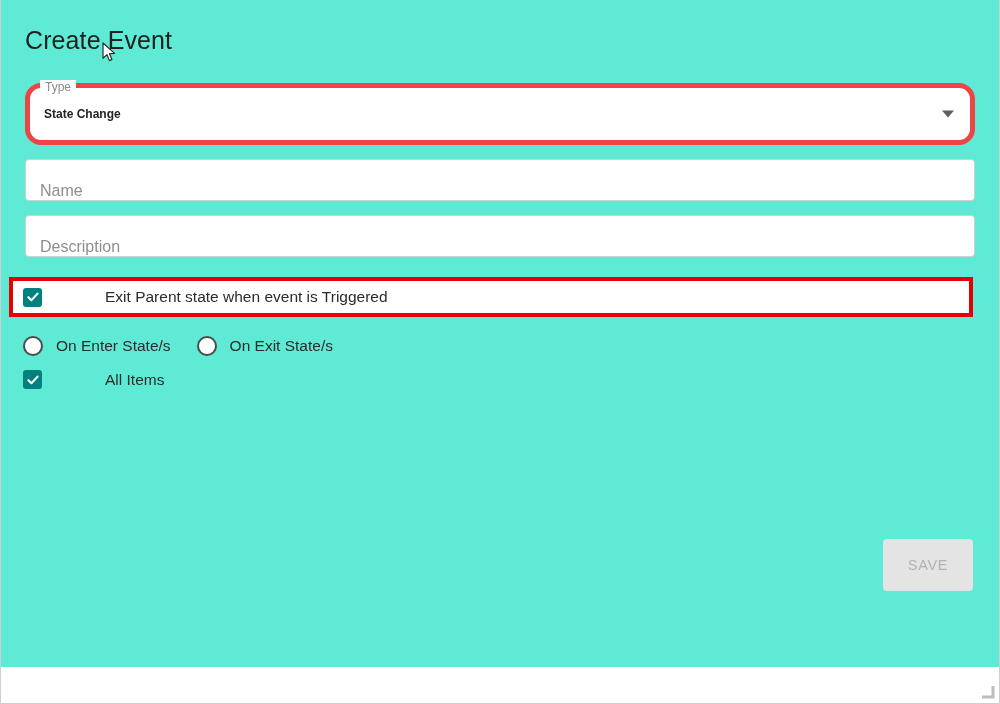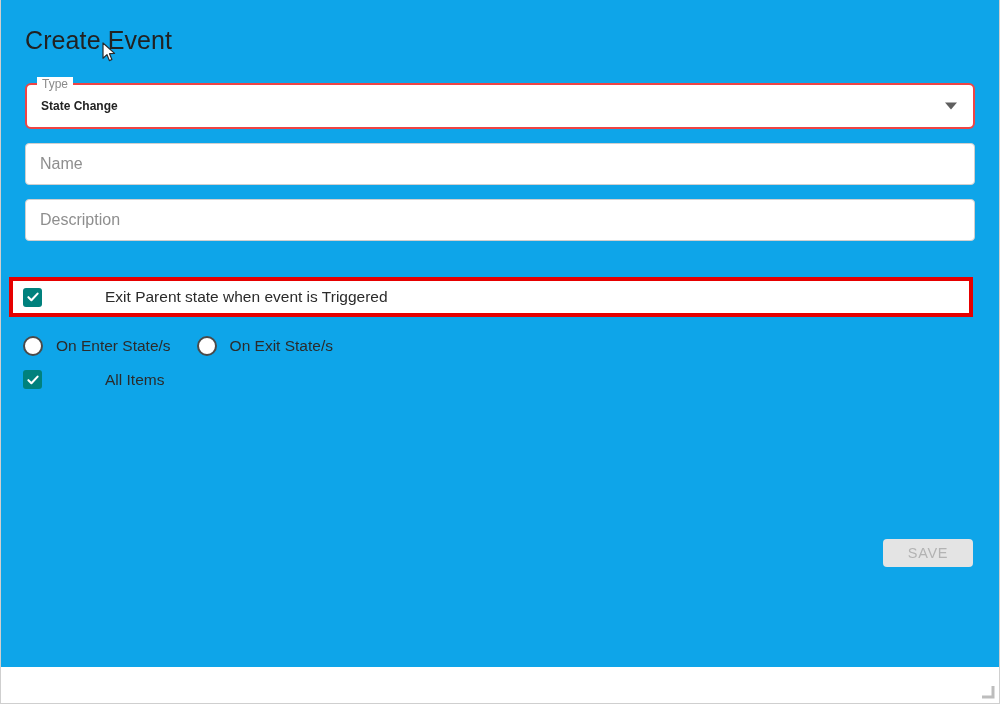--- a/index.html
+++ b/index.html
@@ -48,40 +48,40 @@
     display: flex; align-items: center; justify-content: center;
     cursor: default;
   }
   .winbtn svg { display: block; }
 
   
   #content {
     position: relative;
     padding: 0 24px;
     height: 667px;
-    background: #0ea5e9;
+    background: #5eead4;
   }
 
   #page-title {
     font-size: 25px;
     color: #212121;
     font-weight: 400;
     margin: 0;
     padding-top: 26px;
     padding-bottom: 0;
     letter-spacing: 0.1px;
   }
 
   
   .field-outlined {
     position: relative;
     margin-top: 28px;
-    height: 46px;
-    border: 2px solid #ef4444;
-    border-radius: 6px;
+    height: 62px;
+    border: 5px solid #ef4444;
+    border-radius: 16px;
     background: #fff;
     display: flex;
     align-items: center;
     padding: 0 14px;
   }
   .field-legend {
     position: absolute;
     top: -8px;
     left: 10px;
     background: #fff;
@@ -107,21 +107,21 @@
   }
 
   
   .field-input {
     margin-top: 14px;
     height: 42px;
     border: 1px solid #cfcfcf;
     border-radius: 4px;
     background: #fff;
     display: flex;
-    align-items: center;
+    align-items: flex-end;
     padding: 0 14px;
     font-size: 16px;
   }
   .field-input .ph {
     color: #8e8e8e;
   }
 
   
   #highlight-box {
     position: absolute;
@@ -222,21 +222,21 @@
   
   #actions {
     position: absolute;
     right: 26px;
     top: 539px;
     display: flex;
     align-items: center;
     gap: 14px;
   }
   .btn {
-    height: 28px;
+    height: 52px;
     min-width: 90px;
     border-radius: 4px;
     display: flex;
     align-items: center;
     justify-content: center;
     font-size: 14.5px;
     letter-spacing: 0.7px;
     padding: 0 18px;
     border: none;
     font-family: "Liberation Sans", sans-serif;

